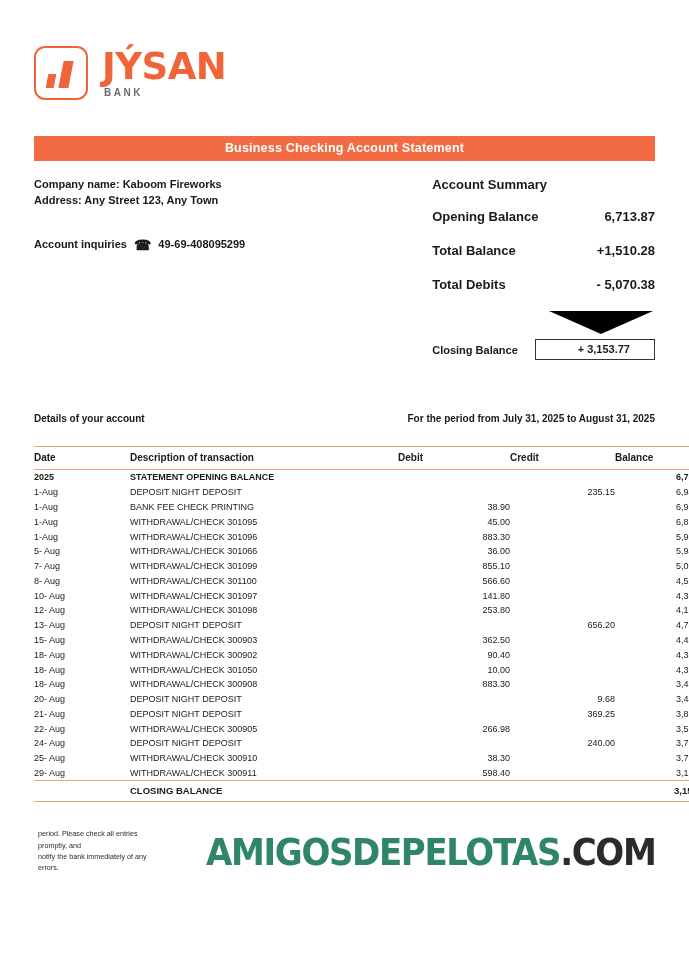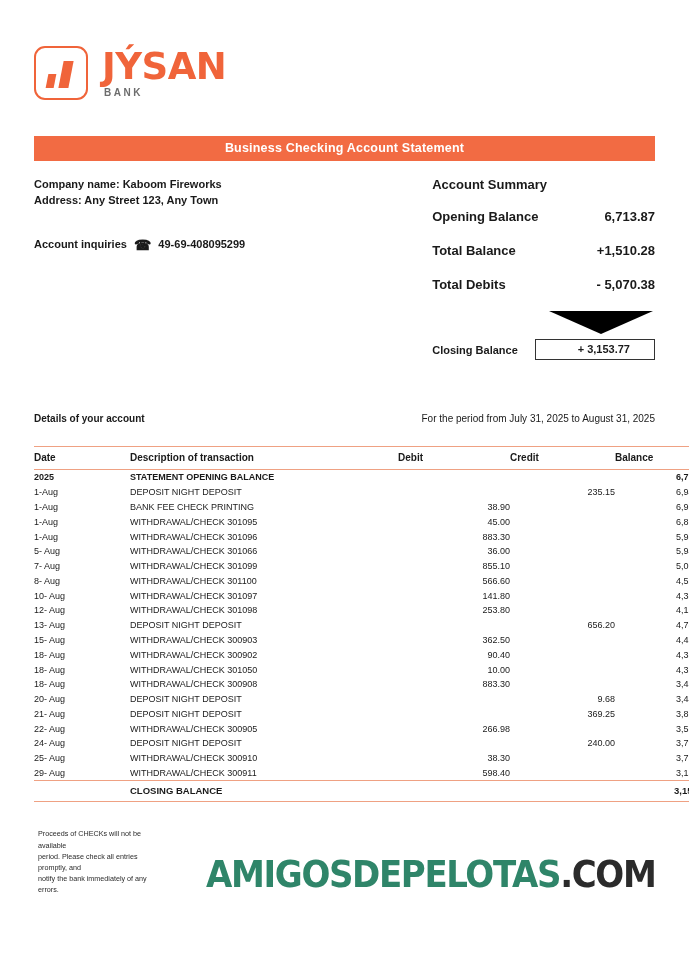--- a/index.html
+++ b/index.html
@@ -167,21 +167,21 @@
 
   
   .details-row {
     display: flex;
     justify-content: space-between;
     align-items: flex-end;
     margin-top: 53px;
     font-size: 10px;
   }
   .details-row .details-title { font-weight: bold; }
-  .details-row .details-period { font-weight: normal; }
+  .details-row .details-period { font-weight: bold; }
 
   
   table.txn {
     width: 100%;
     border-collapse: collapse;
     margin-top: 22px;
     font-size: 9px;
     table-layout: fixed;
   }
   table.txn th {
@@ -474,21 +474,20 @@
         <td class="col-desc">CLOSING BALANCE</td>
         <td class="col-debit"></td>
         <td class="col-credit"></td>
         <td class="col-balance">3,153.77</td>
       </tr>
     </tbody>
   </table>
 
   <div class="footer">
     <div class="disclaimer">
-      <div>Proceeds of CHECKs will not be available</div>
       <div>period. Please check all entries promptly, and</div>
       <div>notify the bank immediately of any errors.</div>
     </div>
     <div class="watermark">
       <span class="wm-green">AMIGOSDEPELOTAS</span><span class="wm-dark">.COM</span>
     </div>
   </div>
 
 </div>
 

